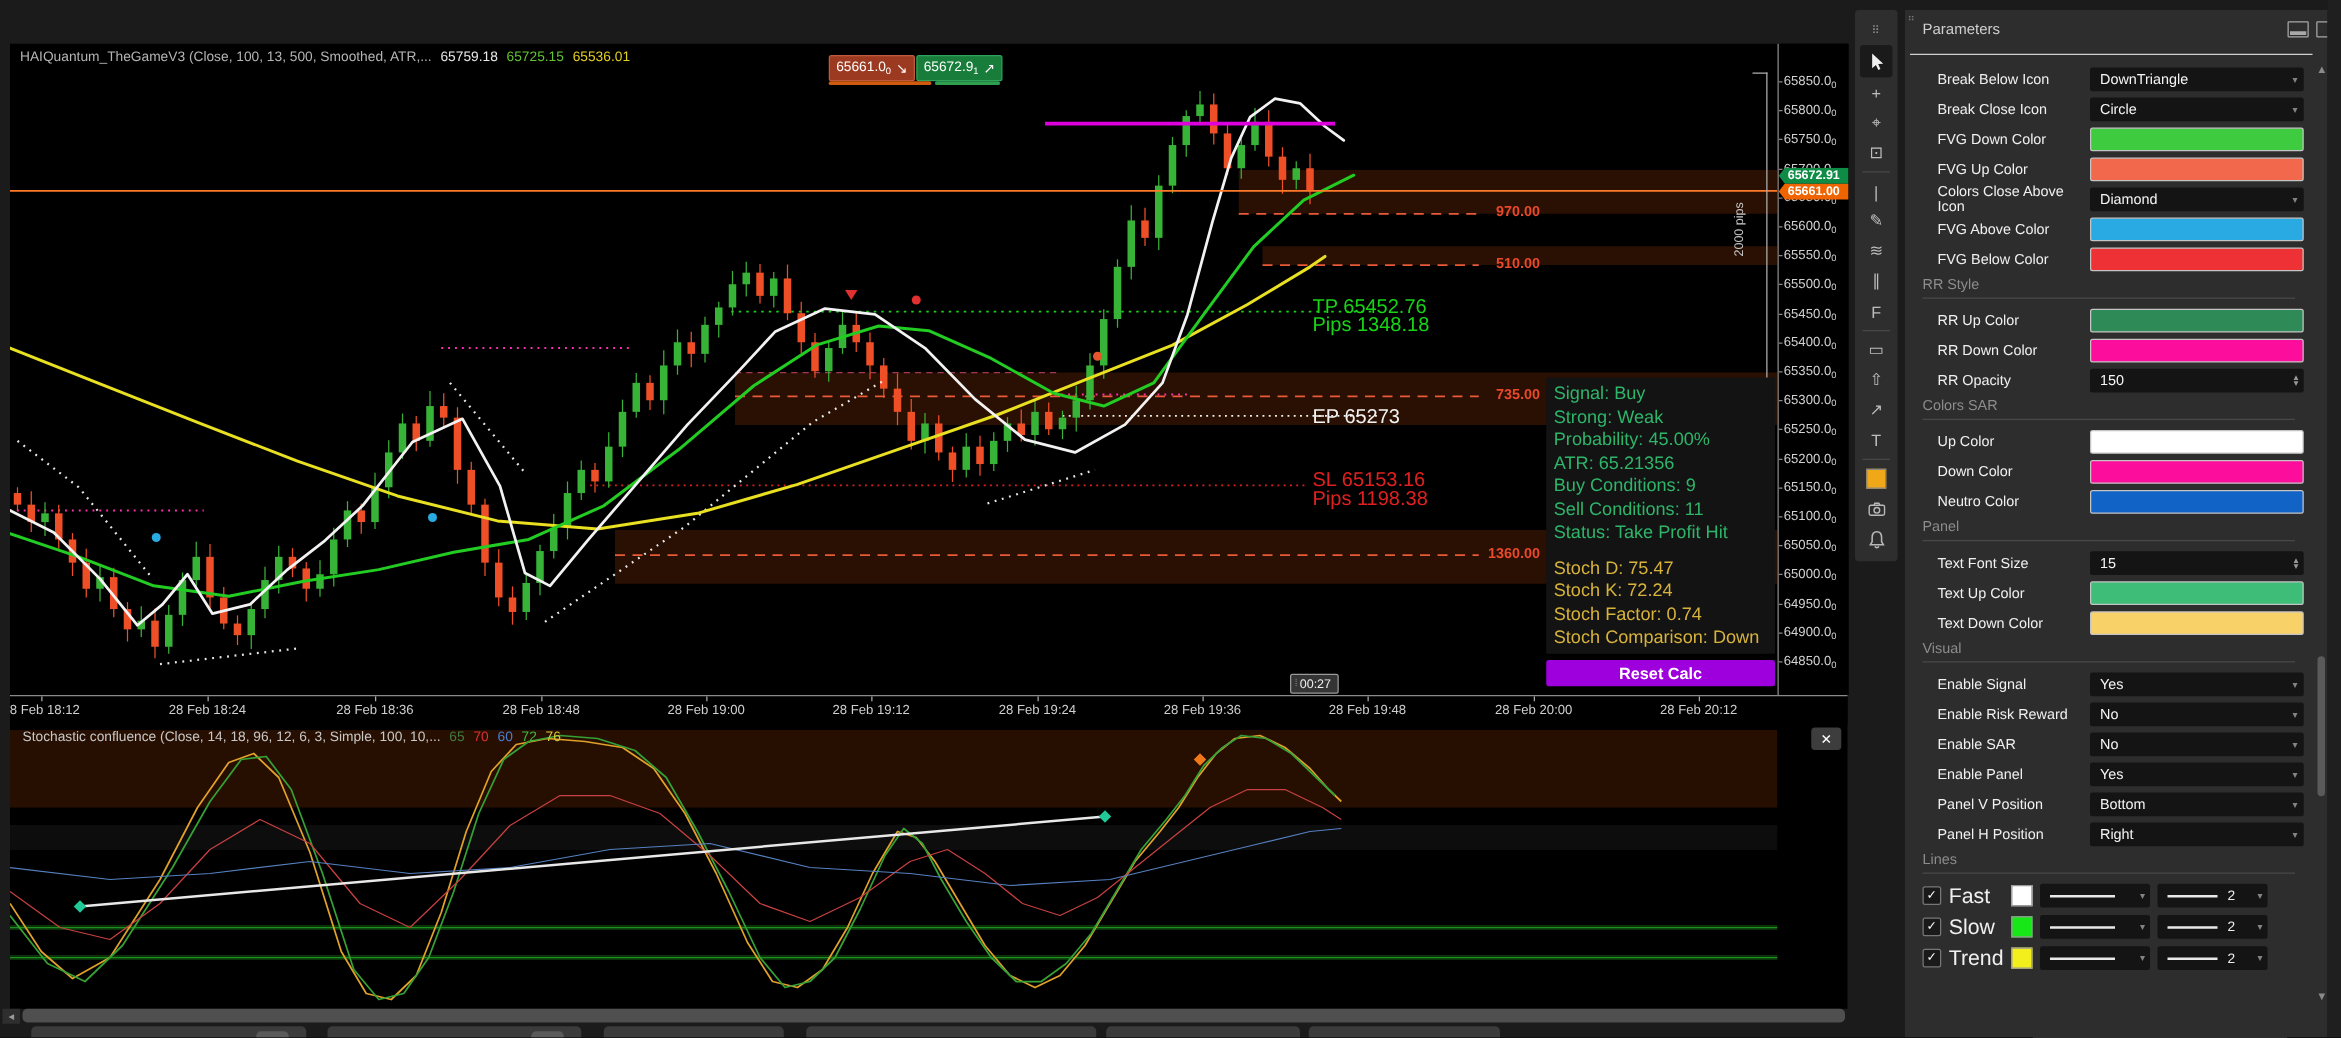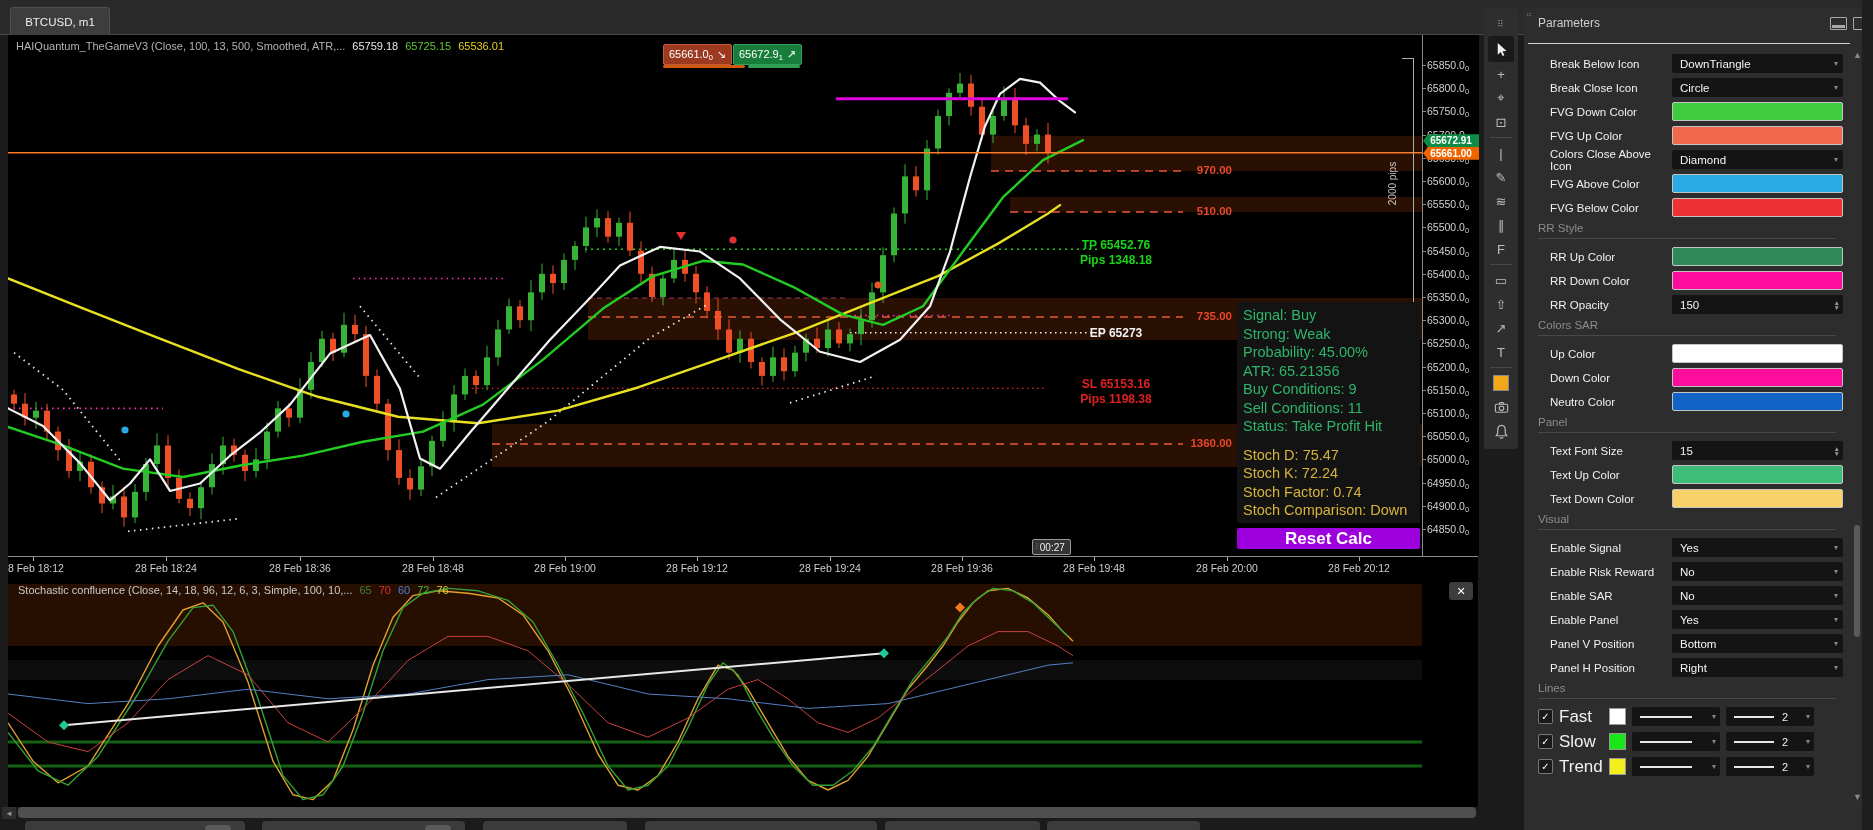--- a/index.html
+++ b/index.html
@@ -28,26 +28,26 @@
   #ind-title b, #stoch-title b{font-weight:normal;margin-left:7px;}
   #stoch-title{position:absolute;left:18px;top:584px;font-size:11px;color:#c8c8c8;white-space:nowrap;}
   
   .qt-btn{position:absolute;top:44px;width:67px;height:19px;border-radius:2px;display:flex;align-items:center;justify-content:center;
           font-size:11px;color:#fff;gap:4px;cursor:pointer;}
   #sell-btn{left:663px;background:#9c3a21;border:1px solid #bf5b3c;}
   #buy-btn{left:733px;background:#187c3a;border:1px solid #2fa35b;}
   .qt-under{position:absolute;top:65px;height:3px;border-radius:2px;}
   
   .zlabel{position:absolute;width:84px;text-align:right;font-size:11.5px;color:#e8492b;font-weight:bold;pointer-events:none;}
-  .tradelabel{position:absolute;width:132px;text-align:center;font-size:12px;font-weight:bold;line-height:15px;pointer-events:none;}
+  .tradelabel{position:absolute;width:132px;text-align:left;font-size:16px;font-weight:normal;line-height:15px;pointer-events:none;}
   
   #signal-panel{position:absolute;left:1237px;top:302px;width:183px;height:221px;background:#131313;padding:4px 6px;box-sizing:border-box;
                 font-size:14.5px;line-height:18.5px;}
   #reset-btn{position:absolute;left:1237px;top:528px;width:183px;height:21px;background:#9d00dd;border-radius:2px;color:#fff;
-             font-size:17px;font-weight:bold;display:flex;align-items:center;justify-content:center;cursor:pointer;}
+             font-size:13px;font-weight:bold;display:flex;align-items:center;justify-content:center;cursor:pointer;}
   
   #pips-bracket{position:absolute;left:1402px;top:58px;width:11px;height:272px;border-right:1px solid #b0b0b0;border-top:1px solid #b0b0b0;border-bottom:1px solid #b0b0b0;}
   #pips-label{position:absolute;left:1357px;top:178px;width:70px;text-align:center;font-size:10px;color:#c8c8c8;transform:rotate(-90deg);}
   
   #countdown{position:absolute;left:1032px;top:539px;height:14px;padding:0 5px 0 3px;background:#343434;border:1px solid #9a9a9a;border-radius:2px;
              font-size:10px;color:#eee;display:flex;align-items:center;gap:3px;}
   #countdown .grip{color:#888;font-size:8px;letter-spacing:-1px;}
   
   #stoch-close{position:absolute;left:1449px;top:582px;width:24px;height:18px;background:#3d3d3d;border-radius:3px;color:#fff;
                font-size:11px;display:flex;align-items:center;justify-content:center;cursor:pointer;}
@@ -97,25 +97,20 @@
   .lctl .caret{position:absolute;right:4px;color:#848484;font-size:8px;}
   #pv-scroll-up,#pv-scroll-dn{position:absolute;left:329px;color:#8a8a8a;font-size:9px;cursor:pointer;}
   #pv-scroll-up{top:42px;} #pv-scroll-dn{top:784px;}
   #pv-thumb{position:absolute;left:330px;top:517px;width:6px;height:112px;background:#5a5a5a;border-radius:3px;}
   #right-strip{position:absolute;left:1862px;top:0;width:11px;height:830px;background:#1f1f1f;}
 </style>
 </head>
 <body>
 
 <div id="root">
-  <div id="tabbar">
-    <div id="chart-tab">
-      <span>BTCUSD, m1</span>
-    </div>
-  </div>
 
   <div id="chartbg"></div>
   <svg id="chart-svg" width="1414" height="521" viewBox="0 0 1414 521">
       <rect x="983" y="101" width="431" height="35" fill="rgba(130,48,10,0.32)"></rect>
       <rect x="1002" y="162" width="412" height="15" fill="rgba(130,48,10,0.32)"></rect>
       <rect x="580" y="263" width="834" height="42" fill="rgba(130,48,10,0.32)"></rect>
       <rect x="484" y="389" width="930" height="43" fill="rgba(130,48,10,0.32)"></rect>
       <line x1="580" y1="263" x2="840" y2="263" stroke="rgba(255,90,140,0.6)" stroke-width="1" stroke-dasharray="5 4"></line>
       <line x1="983" y1="136" x2="1175" y2="136" stroke="#e85a38" stroke-width="1.4" stroke-dasharray="8 6"></line>
       <line x1="1002" y1="177" x2="1175" y2="177" stroke="#e85a38" stroke-width="1.4" stroke-dasharray="8 6"></line>

